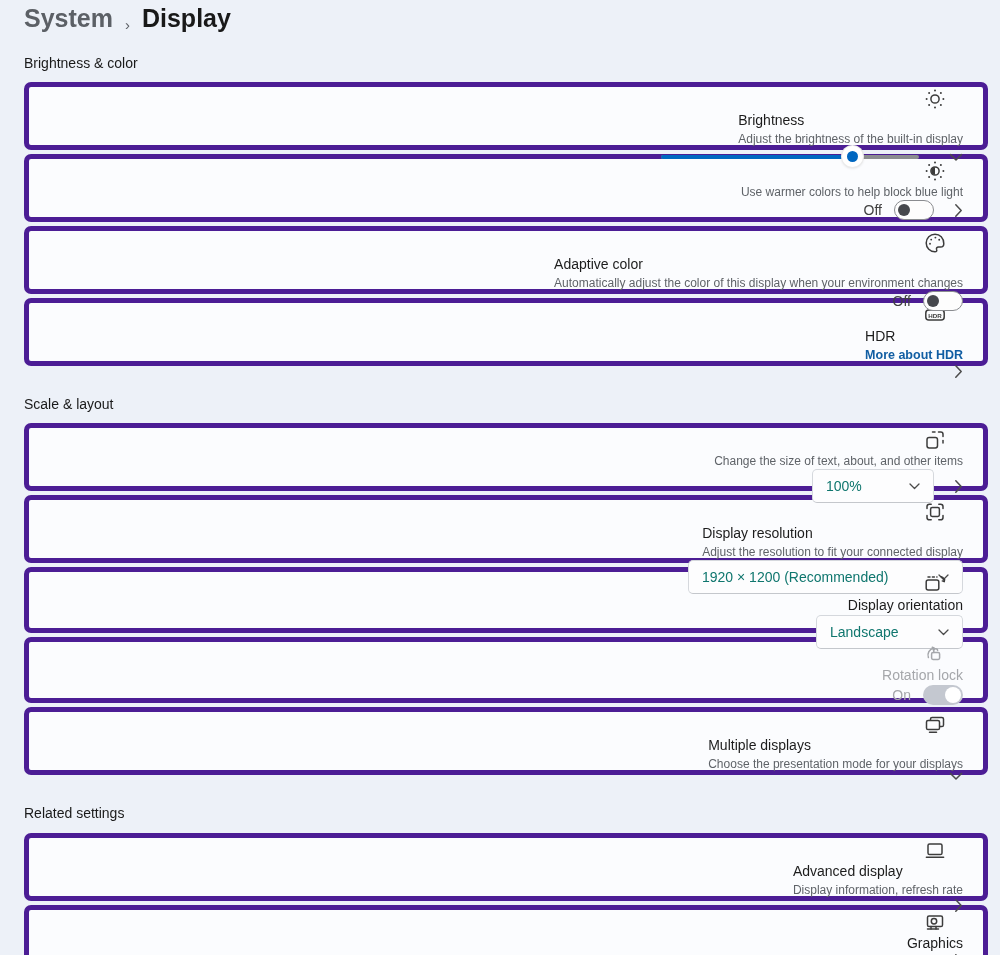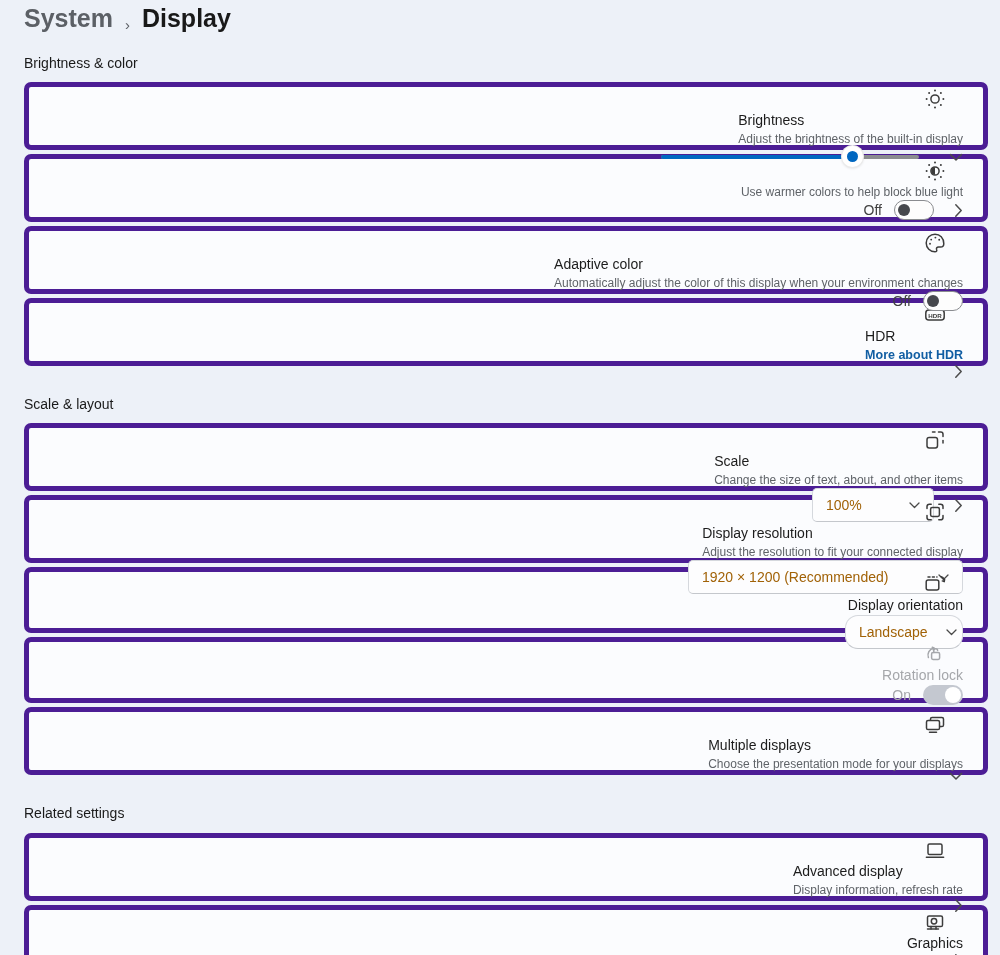--- a/index.html
+++ b/index.html
@@ -72,25 +72,25 @@
   .toggle.off { border:1px solid #8a8c90; background:#fdfdfd; }
   .toggle.off::after { content:""; position:absolute; left:3px; top:3px; width:12px; height:12px; border-radius:50%; background:#46484d; }
   .toggle.on-disabled { background:#c4c8d0; }
   .toggle.on-disabled::after { content:""; position:absolute; right:2px; top:2px; width:16px; height:16px; border-radius:50%; background:#ffffff; }
 
   
   .dropdown {
     height:34px; background:#fdfdfe;
     border:1px solid #d5d8dd; border-bottom-color:#c4c7cc;
     border-radius:5px; display:flex; align-items:center; justify-content:space-between;
-    padding:0 13px; font-size:14px; color:#a16207; cursor:pointer;
+    padding:0 13px; font-size:14px; color:#0f766e; cursor:pointer;
   }
   .dd-scale { width:122px; }
   .dd-res { width:275px; }
-  .dd-orient { width:118px;border-radius:13px; }
+  .dd-orient { width:147px; }
   .dd-chev { margin-left:18px; display:flex; }
 
   .chev-right { margin-left:20px; display:flex; cursor:pointer; }
   .chev-down-big { margin-left:12px; display:flex; cursor:pointer; }
   svg { display:block; }
 </style>
 </head>
 <body>
 
 <div class="page">
@@ -216,21 +216,20 @@
   <div class="card">
     <span class="icon">
       <svg width="24" height="24" viewBox="0 0 24 24" fill="none" stroke="currentColor" stroke-width="1.5">
         <rect x="4" y="9.5" width="10.5" height="10.5" rx="2.2"></rect>
         <path d="M15.5 4 h2.3 a2.2 2.2 0 0 1 2.2 2.2 v2.3" stroke-linecap="round"></path>
         <path d="M9.5 4 h2.5" stroke-linecap="round"></path>
         <path d="M20 12.5 v2.5" stroke-linecap="round"></path>
       </svg>
     </span>
     <div class="texts">
-      <div class="title">Scale</div>
       <div class="subtitle">Change the size of text, about, and other items</div>
     </div>
     <div class="controls">
       <div class="dropdown dd-scale">
         <span>100%</span>
         <span class="dd-chev">
           <svg width="11" height="7" viewBox="0 0 11 7" fill="none" stroke="#4a4a4a" stroke-width="1.3" stroke-linecap="round" stroke-linejoin="round">
               <path d="M1 1 L5.5 5.5 L10 1"></path>
             </svg>
         </span>

